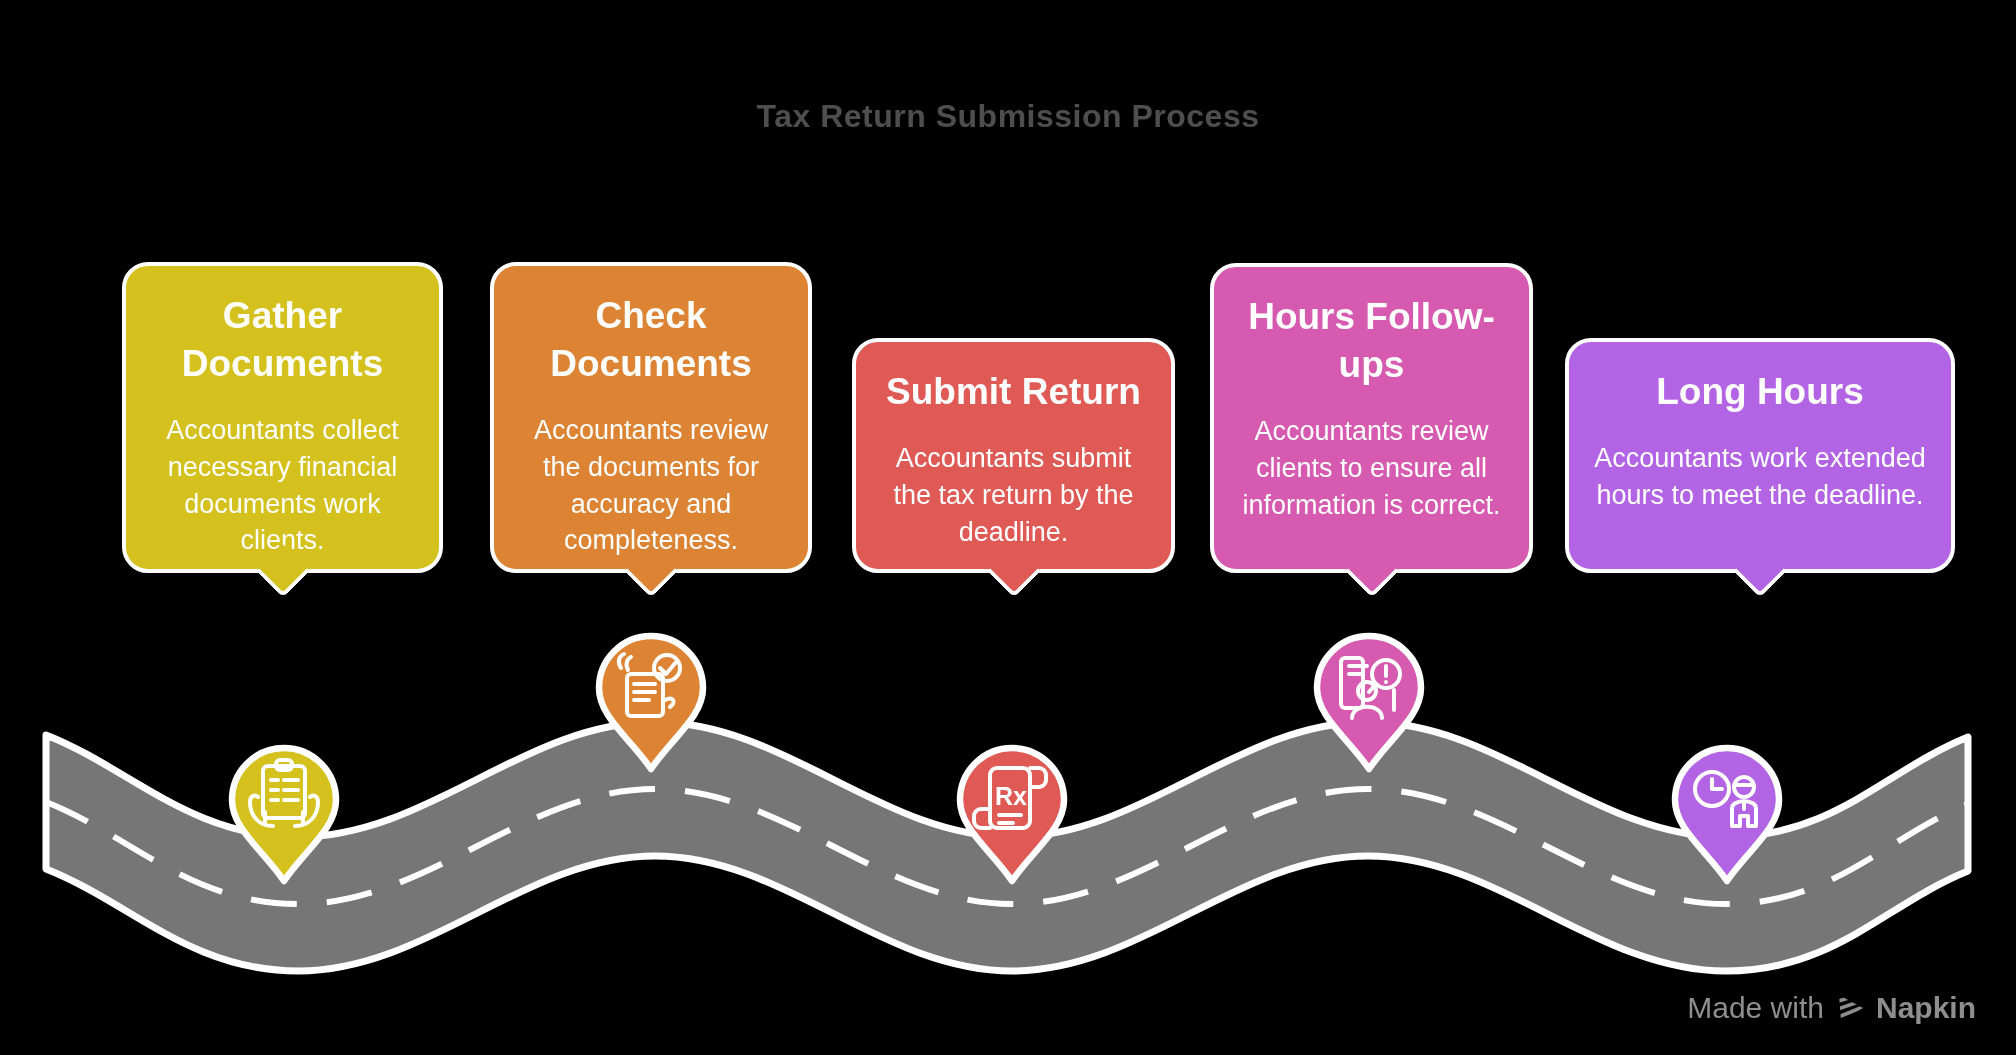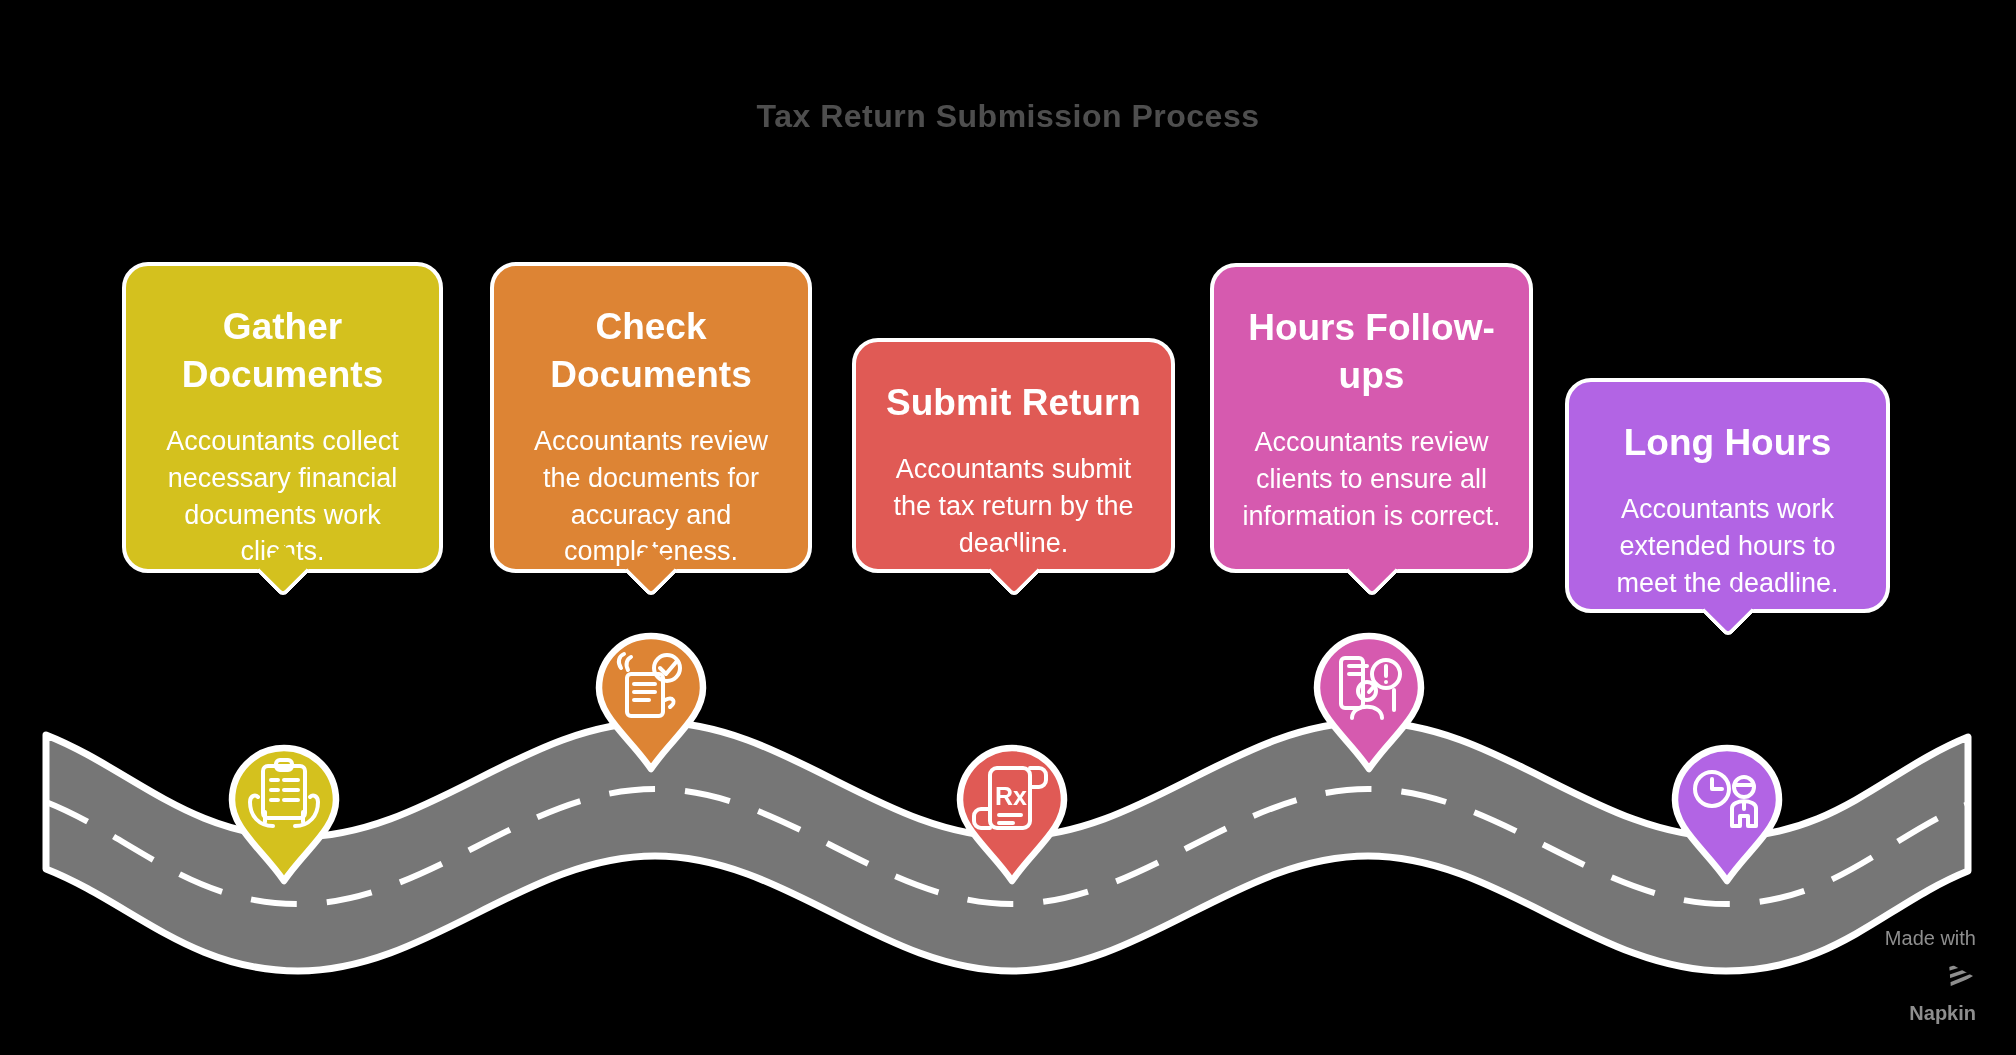--- a/index.html
+++ b/index.html
@@ -12,21 +12,21 @@
     position:absolute; top:98px; left:0; width:100%;
     text-align:center; font-size:32px; font-weight:700;
     color:var(--title-color,#4E4E4E); letter-spacing:0.5px;
   }
   
   .card {
     position:absolute; box-sizing:border-box;
     background:var(--step-color,#888);
     border:4px solid #fff; border-radius:26px;
     color:#fff; text-align:center;
-    padding:37px 18px;
+    padding:26px 18px;
   }
   .card h2 { margin:0 0 24px 0; font-size:37px; line-height:1.3; font-weight:700; }
   .card p  { margin:0; font-size:27px; line-height:1.36; font-weight:400; }
   .tail {
     position:absolute; left:50%; bottom:-21px;
     width:34px; height:34px;
     background:var(--step-color,#888);
     transform:translateX(-50%) rotate(45deg);
     border-right:4px solid #fff; border-bottom:4px solid #fff;
     border-bottom-right-radius:7px;
@@ -40,22 +40,22 @@
   .pin-shape { fill:var(--step-color,#888); stroke:#fff; stroke-width:6.5; stroke-linejoin:round; }
   .ic { stroke:#fff; stroke-width:4; fill:none; stroke-linecap:round; stroke-linejoin:round; }
   .ic .fill-dot { fill:#fff; stroke:none; }
   .rx-label {
     fill:#fff; stroke:none; font-size:25px; font-weight:700;
     font-family:"Liberation Sans", sans-serif;
   }
   
   .watermark {
     position:absolute; right:40px; bottom:30px;
-    display:flex; align-items:flex-end; gap:10px;
-    font-size:20px; color:var(--watermark-color,#8E8E8E);flex-direction:column;
+    display:flex; align-items:center; gap:10px;
+    font-size:30px; color:var(--watermark-color,#8E8E8E);
   }
   .watermark .made { font-weight:400; }
   .watermark .brand { font-weight:600; }
 </style>
 </head>
 <body>
 
 <div class="canvas" style="--bg-color: #000000; --title-color: #4E4E4E; --road-color: #767676; --watermark-color: #8E8E8E;">
 
   <div class="page-title">Tax Return Submission Process</div>
@@ -102,21 +102,21 @@
     <p>Accountants submit the tax return by the deadline.</p>
     <div class="tail"></div>
   </div>
 
   <div class="card" style="left: 1210px; top: 263px; width: 323px; height: 310px; --step-color: #D65AAF;">
     <h2>Hours Follow-ups</h2>
     <p>Accountants review clients to ensure all information is correct.</p>
     <div class="tail"></div>
   </div>
 
-  <div class="card" style="left: 1565px; top: 338px; width: 325px; height: 235px; margin-top: 40px; --step-color: #B264E4;">
+  <div class="card" style="left: 1565px; top: 338px; width: 390px; height: 235px; --step-color: #B264E4;">
     <h2>Long Hours</h2>
     <p>Accountants work extended hours to meet the deadline.</p>
     <div class="tail"></div>
   </div>
 
   <svg class="pin" style="left: 214px; top: 730px; --step-color: #D4C11E;" viewBox="-70 -70 140 176">
     <path class="pin-shape" d="M 0,-52 A 52 52 0 0 1 52,0 C 52,29 21,50 0,81 C -21,50 -52,29 -52,0 A 52 52 0 0 1 0,-52 Z"></path>
     <g class="ic" transform="translate(0,-4)">
       <rect x="-21" y="-30" width="42" height="52" rx="5"></rect>
       <rect x="-8" y="-36" width="16" height="10" rx="4"></rect>

